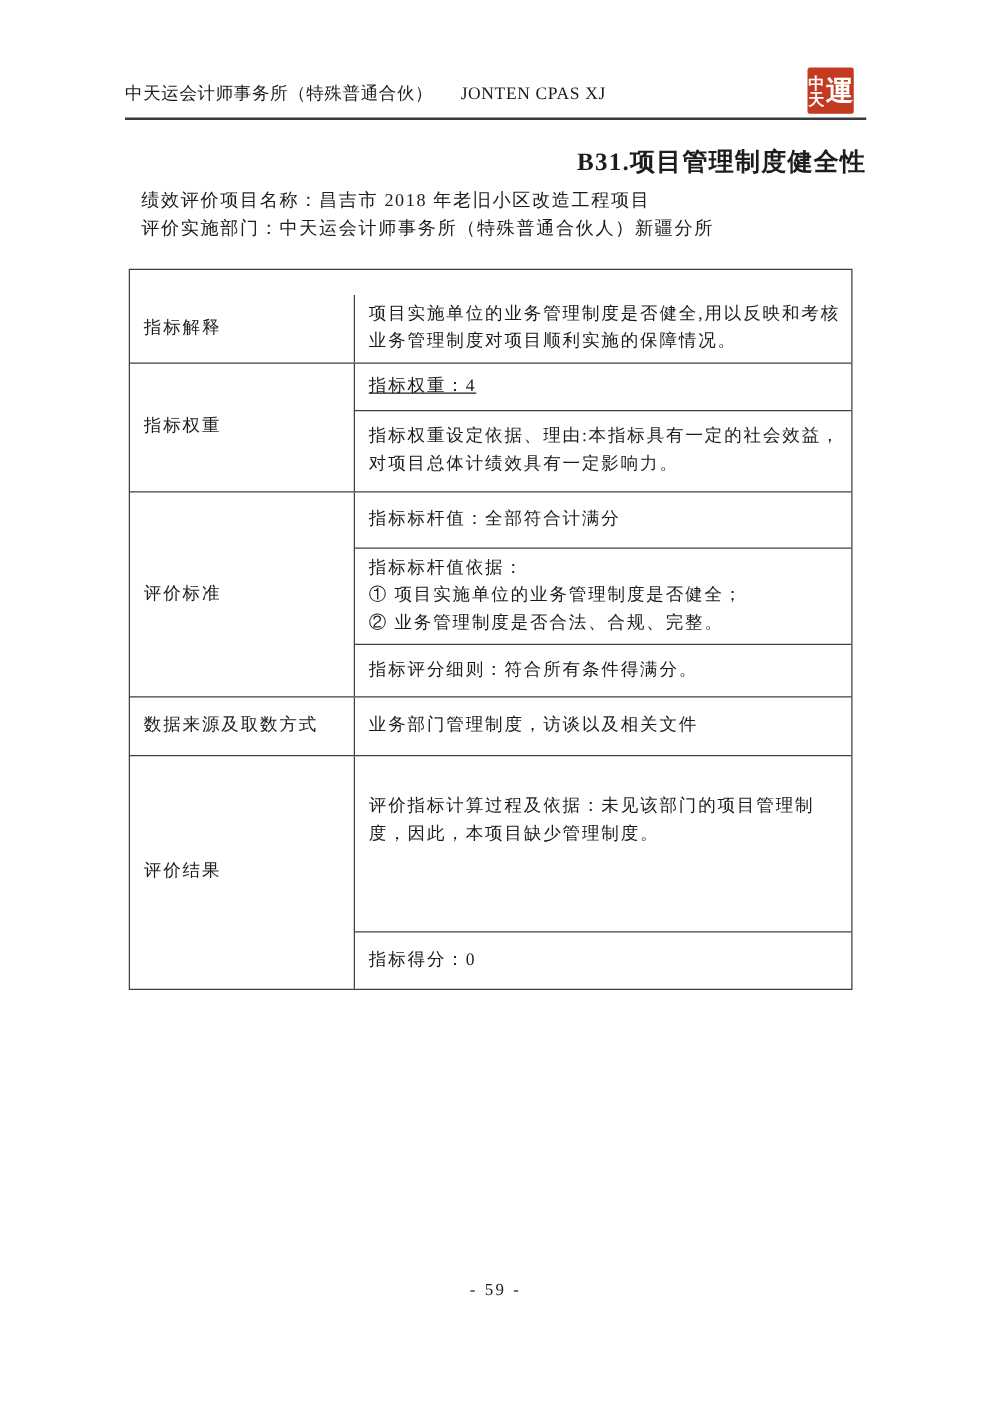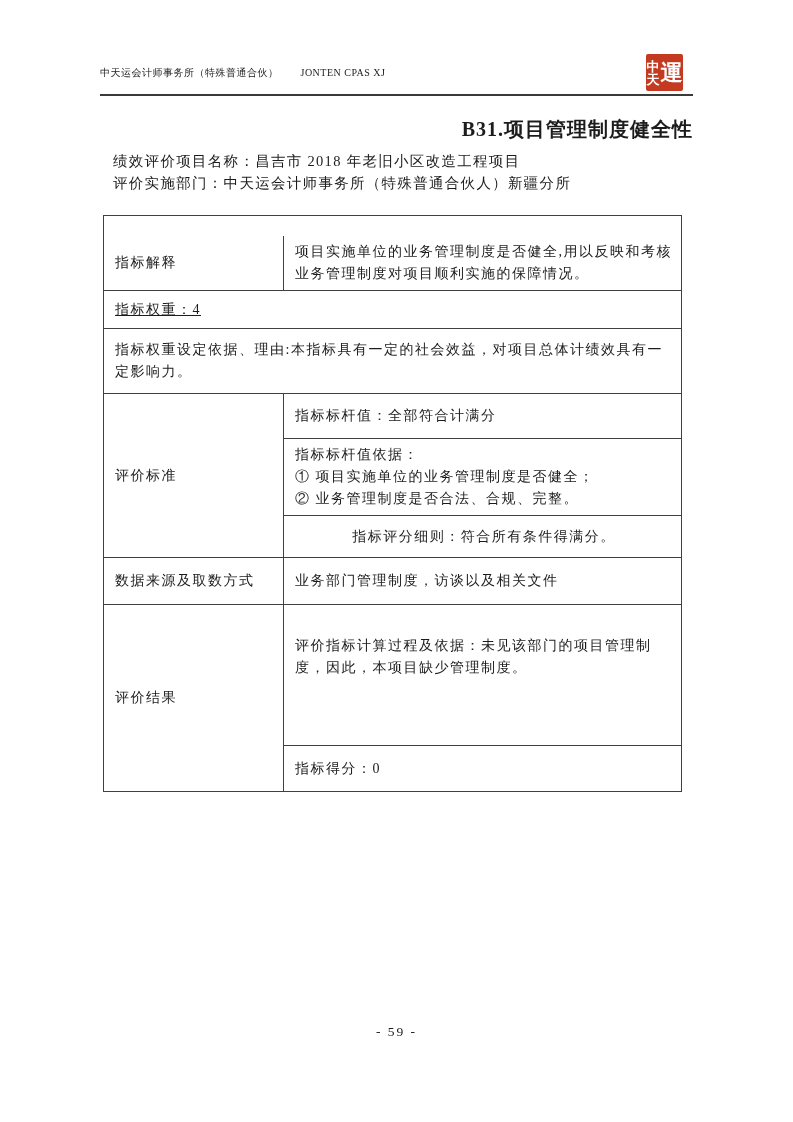--- a/index.html
+++ b/index.html
@@ -8,21 +8,21 @@
     position:relative;
     width:793px; height:1122px;
     background:#ffffff;
     font-family:"Liberation Serif","DejaVu Serif",serif;
     color:#1c1c1c;
     overflow:hidden;
   }
   
   .header-text {
     position:absolute; left:100px; top:66px; width:593px;
-    font-size:10px; white-space:nowrap;
+    font-size:14px; white-space:nowrap;
   }
   .firm-cn { letter-spacing:0.5px; }
   .firm-en { margin-left:22px; letter-spacing:0.5px; }
   .header-rule {
     position:absolute; left:100px; top:94px; width:593px; height:2px;
     background:#3a3a3a;
   }
   .seal {
     position:absolute; left:646px; top:54px; width:37px; height:37px;
     background:#c43a20; border-radius:2px;
@@ -60,21 +60,21 @@
     display:flex; flex-direction:column; justify-content:center;
     padding:5px 8px 5px 11px;
     border-top:1px solid #404040;
   }
   .sub:first-child { border-top:none; }
   .h52  { min-height:52px; }
   .h37  { min-height:37px;text-decoration:underline; }
   .h65  { min-height:65px; }
   .h44  { min-height:44px; }
   .h74  { min-height:74px; }
-  .h42  { min-height:42px;align-items:center; }
+  .h42  { min-height:42px; }
   .h46  { min-height:46px; }
   .h104 { min-height:104px;align-items:flex-end; }
   .h46b { min-height:46px;margin-top:36px; }
   
   .footer {
     position:absolute; left:0; top:1024px; width:793px;
     text-align:center; font-size:13.5px; letter-spacing:2px;
   }
 </style>
 </head>
@@ -107,20 +107,21 @@
     <div class="trow">
       <div class="label-cell">指标解释</div>
       <div class="content-cell">
         <div class="sub h52">
           <div>项目实施单位的业务管理制度是否健全,用以反映和考核业务管理制度对项目顺利实施的保障情况。</div>
         </div>
       </div>
     </div>
 
     <div class="trow">
+      <div class="label-cell">指标权重</div>
       <div class="content-cell">
         <div class="sub h37">
           <div>指标权重：4</div>
         </div>
         <div class="sub h65">
           <div>指标权重设定依据、理由:本指标具有一定的社会效益，对项目总体计绩效具有一定影响力。</div>
         </div>
       </div>
     </div>
 

